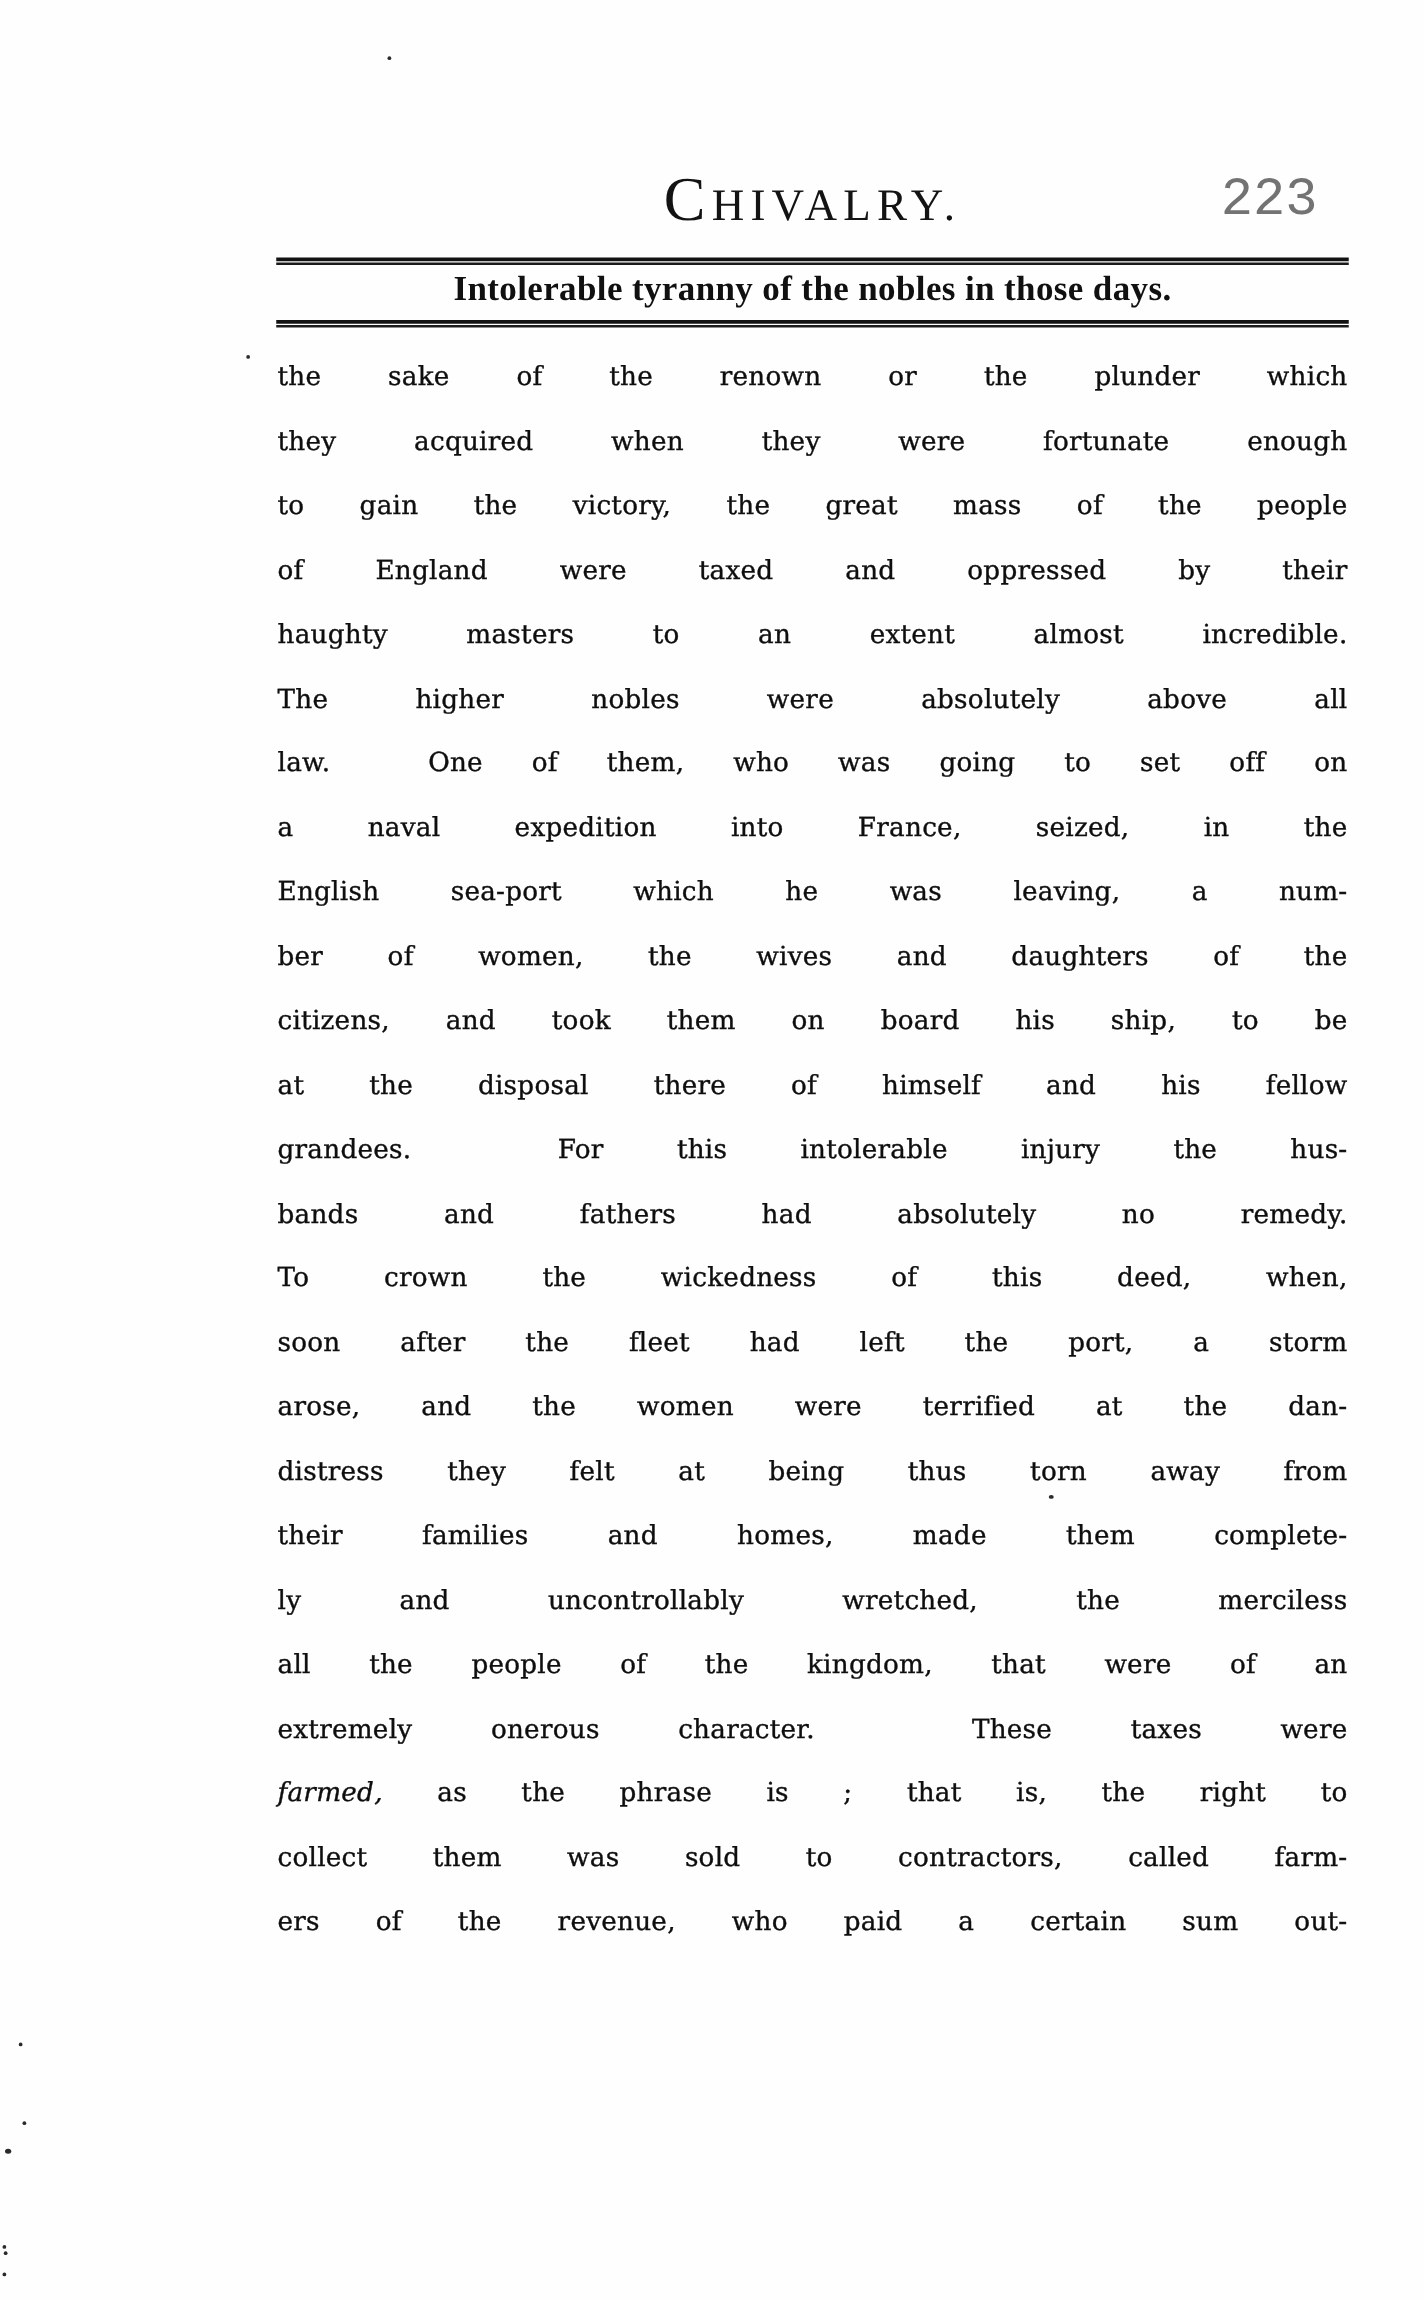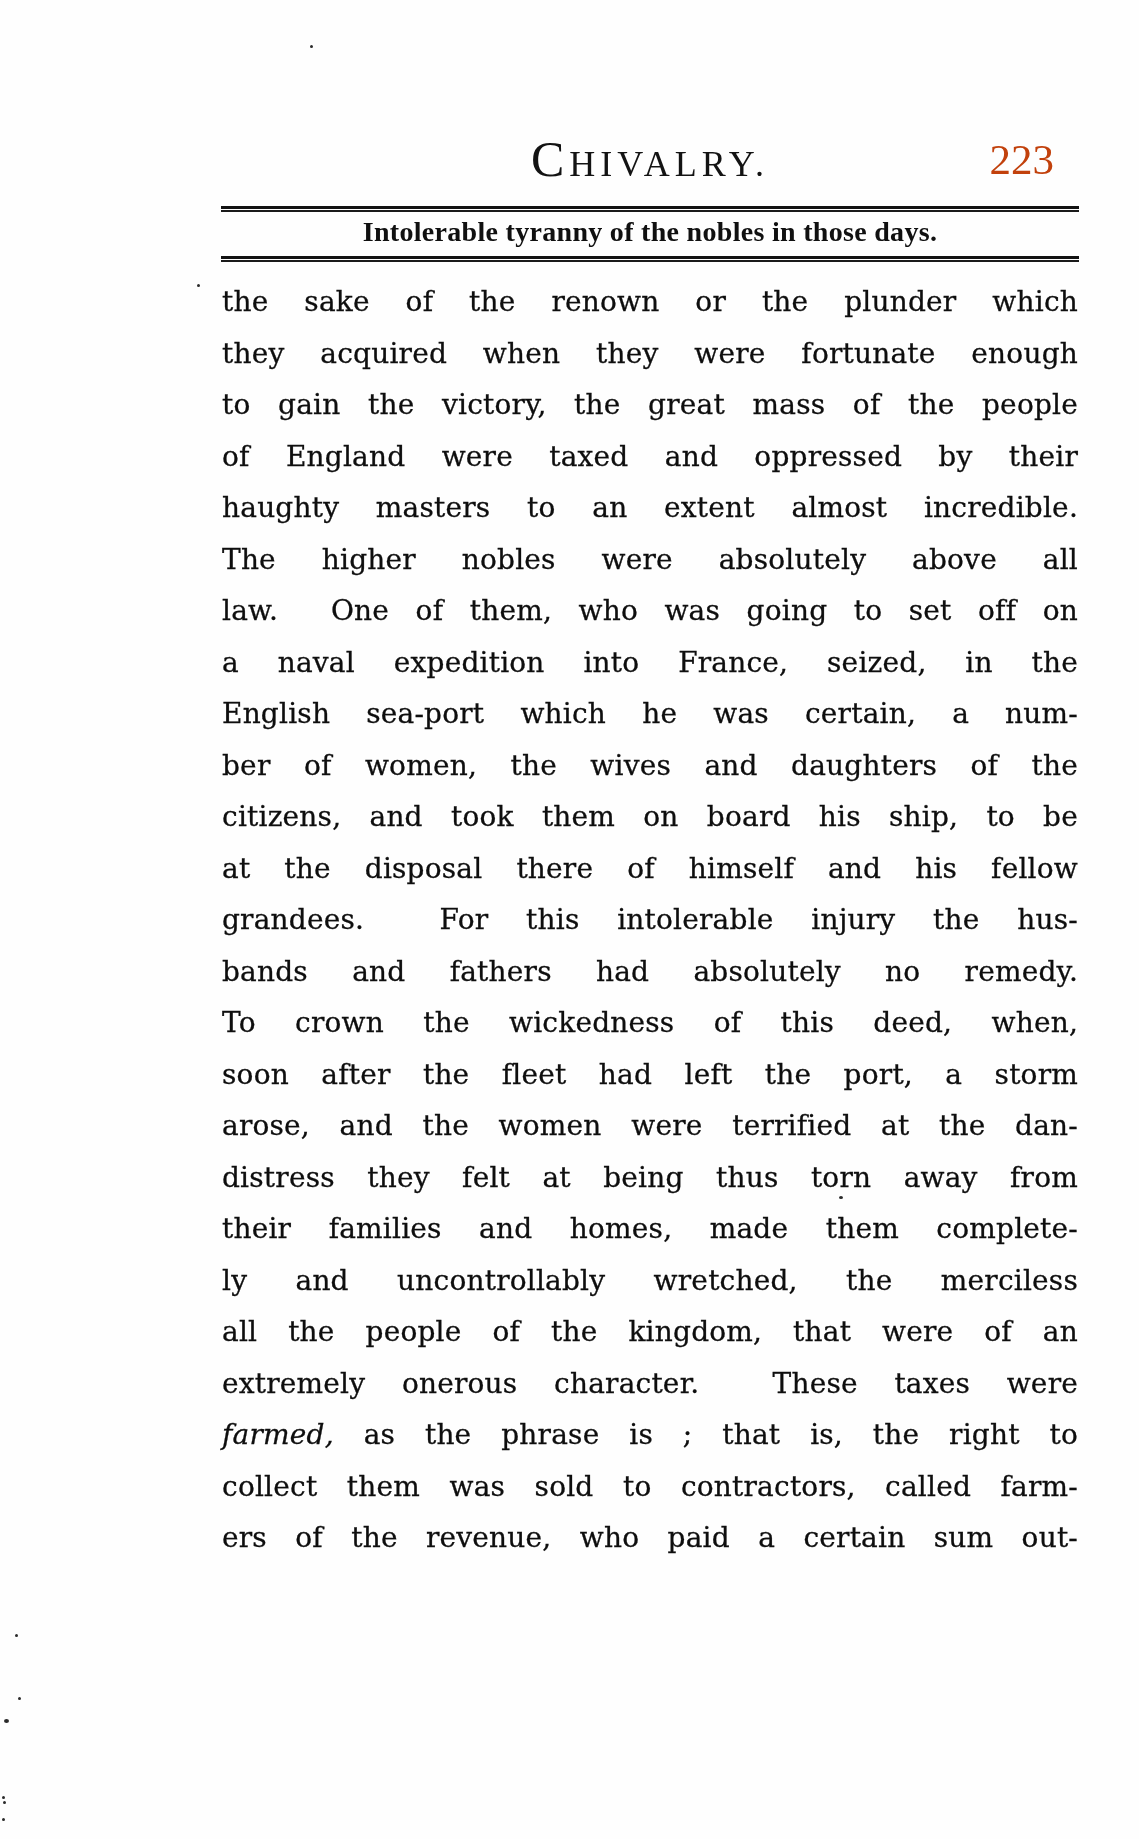--- a/index.html
+++ b/index.html
@@ -31,24 +31,24 @@
   }
   .running-title::first-letter {
     font-size: 50px;
   }
   .page-number {
     position: absolute;
     top: 136px;
     left: 222px;
     width: 832px;
     text-align: right;
-    font-family: Liberation Serif, serif;
+    font-family: Liberation Mono, monospace;
     font-size: 43px;
     line-height: 48px;
-    color: #c2410c;
+    color: #737373;
   }
   
   .rule {
     position: absolute;
     left: 221px;
     width: 858px;
     height: 6px;
     box-sizing: border-box;
     border-top: 3px solid #121212;
     border-bottom: 2px solid #1a1a1a;
@@ -67,21 +67,21 @@
     line-height: 30px;
     letter-spacing: 0.3px;
     color: #101010;
   }
   
   .body-text {
     position: absolute;
     top: 276px;
     left: 222px;
     width: 856px;
-    font-size: 28px;
+    font-size: 21px;
     letter-spacing: 0.2px;
     -webkit-text-stroke: 0.3px #101010;
   }
   .line {
     height: 51.5px;
     line-height: 51.5px;
     text-align: justify;
     text-align-last: justify;
     text-justify: inter-word;
     white-space: pre-wrap;
@@ -126,21 +126,21 @@
 
   <div class="body-text">
       <div class="line">the sake of the renown or the plunder which</div>
       <div class="line">they acquired when they were fortunate enough</div>
       <div class="line">to gain the victory, the great mass of the people</div>
       <div class="line">of England were taxed and oppressed by their</div>
       <div class="line">haughty masters to an extent almost incredible.</div>
       <div class="line">The higher nobles were absolutely above all</div>
       <div class="line">law.  One of them, who was going to set off on</div>
       <div class="line">a naval expedition into France, seized, in the</div>
-      <div class="line">English sea-port which he was certain, a num-</div>
+      <div class="line">English sea-port which he was leaving, a num-</div>
       <div class="line">ber of women, the wives and daughters of the</div>
       <div class="line">citizens, and took them on board his ship, to be</div>
       <div class="line">at the disposal there of himself and his fellow</div>
       <div class="line">grandees.  For this intolerable injury the hus-</div>
       <div class="line">bands and fathers had absolutely no remedy.</div>
       <div class="line">To crown the wickedness of this deed, when,</div>
       <div class="line">soon after the fleet had left the port, a storm</div>
       <div class="line">arose, and the women were terrified at the dan-</div>
       <div class="line">distress they felt at being thus torn away from</div>
       <div class="line">their families and homes, made them complete-</div>

